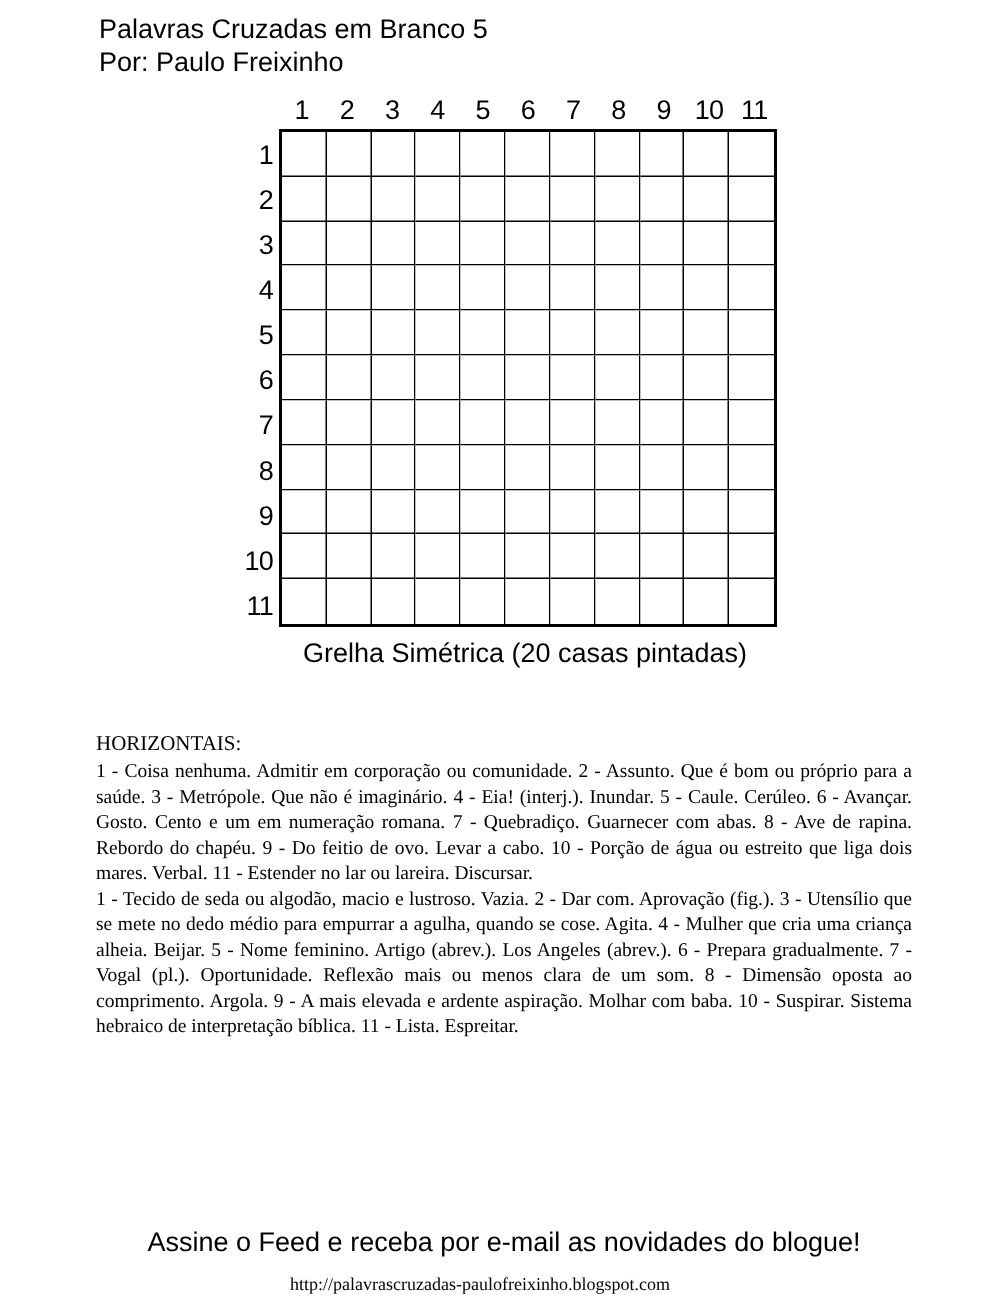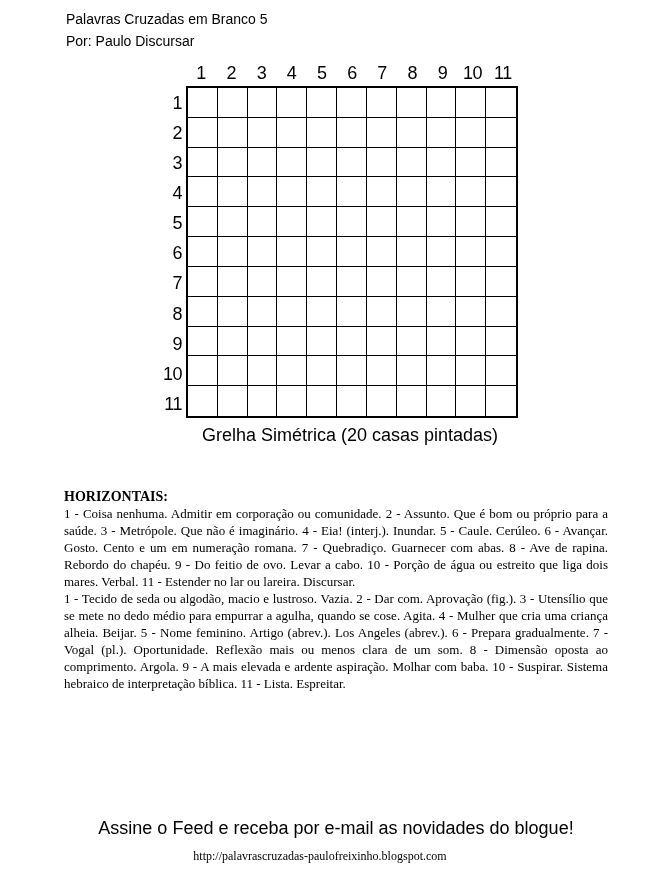--- a/index.html
+++ b/index.html
@@ -12,21 +12,21 @@
       height: 873px;
       position: relative;
       overflow: hidden;
       color: #000000;
     }
     .title-block {
       position: absolute;
       left: 66px;
       top: 8px;
       font-family: "Liberation Sans", sans-serif;
-      font-size: 14px;
+      font-size: 18px;
       line-height: 22px;
     }
     .col-headers {
       position: absolute;
       left: 186px;
       top: 62px;
       width: 332px;
       height: 22px;
       display: flex;
       font-family: "Liberation Sans", sans-serif;
@@ -87,21 +87,21 @@
       position: absolute;
       left: 64px;
       top: 488px;
       width: 544px;
       font-family: "Liberation Serif", serif;
       font-size: 13px;
       line-height: 17px;
       text-align: justify;
     }
     .clues .heading {
-      font-weight: bold;
+      font-weight: normal;
       font-size: 14px;
       display: block;
     }
     .clues p {
       margin: 0;
     }
     .footer-cta {
       position: absolute;
       left: 0;
       width: 672px;
@@ -122,21 +122,21 @@
       line-height: 16px;
       padding-left: 2px;
       box-sizing: border-box;
     }
   </style>
 </head>
 <body>
 
 <div class="title-block">
   <div>Palavras Cruzadas em Branco 5</div>
-  <div>Por: Paulo Discursar</div>
+  <div>Por: Paulo Freixinho</div>
 </div>
 
 <div class="col-headers">
   <span>1</span>
   <span>2</span>
   <span>3</span>
   <span>4</span>
   <span>5</span>
   <span>6</span>
   <span>7</span>

